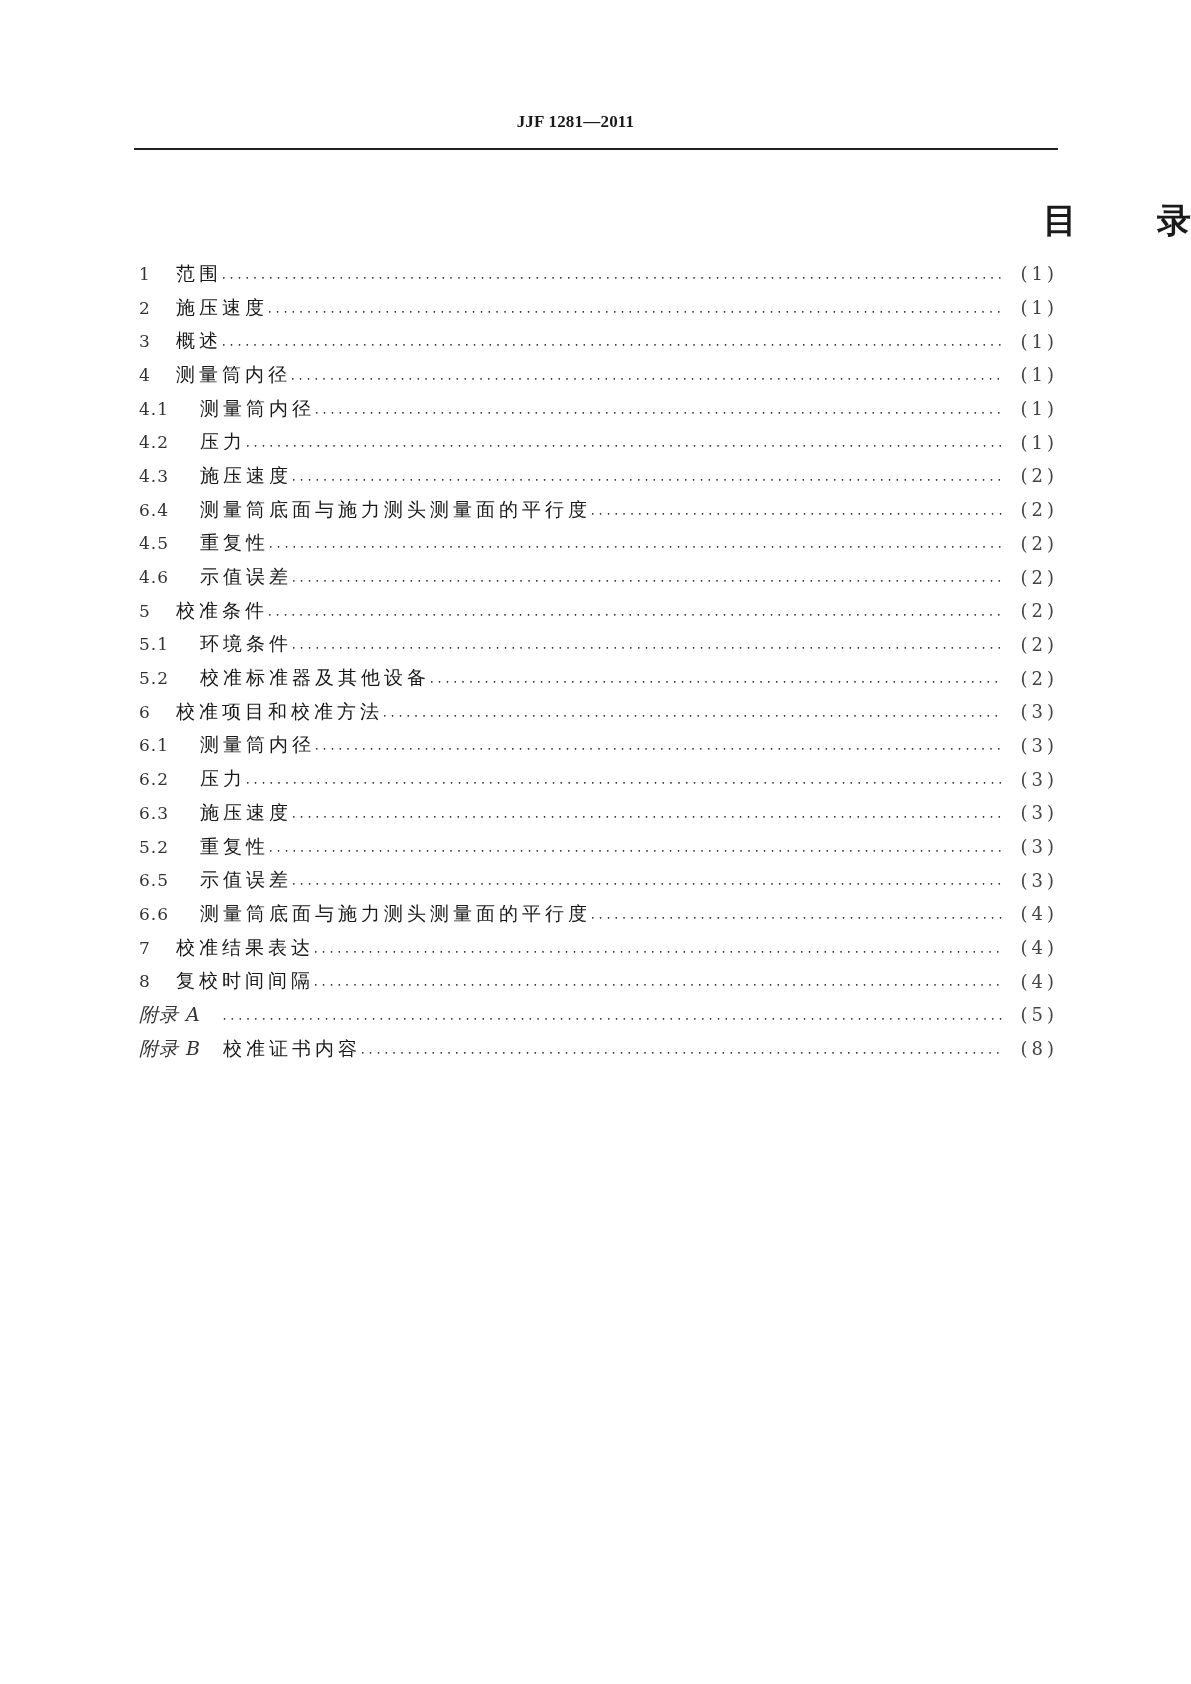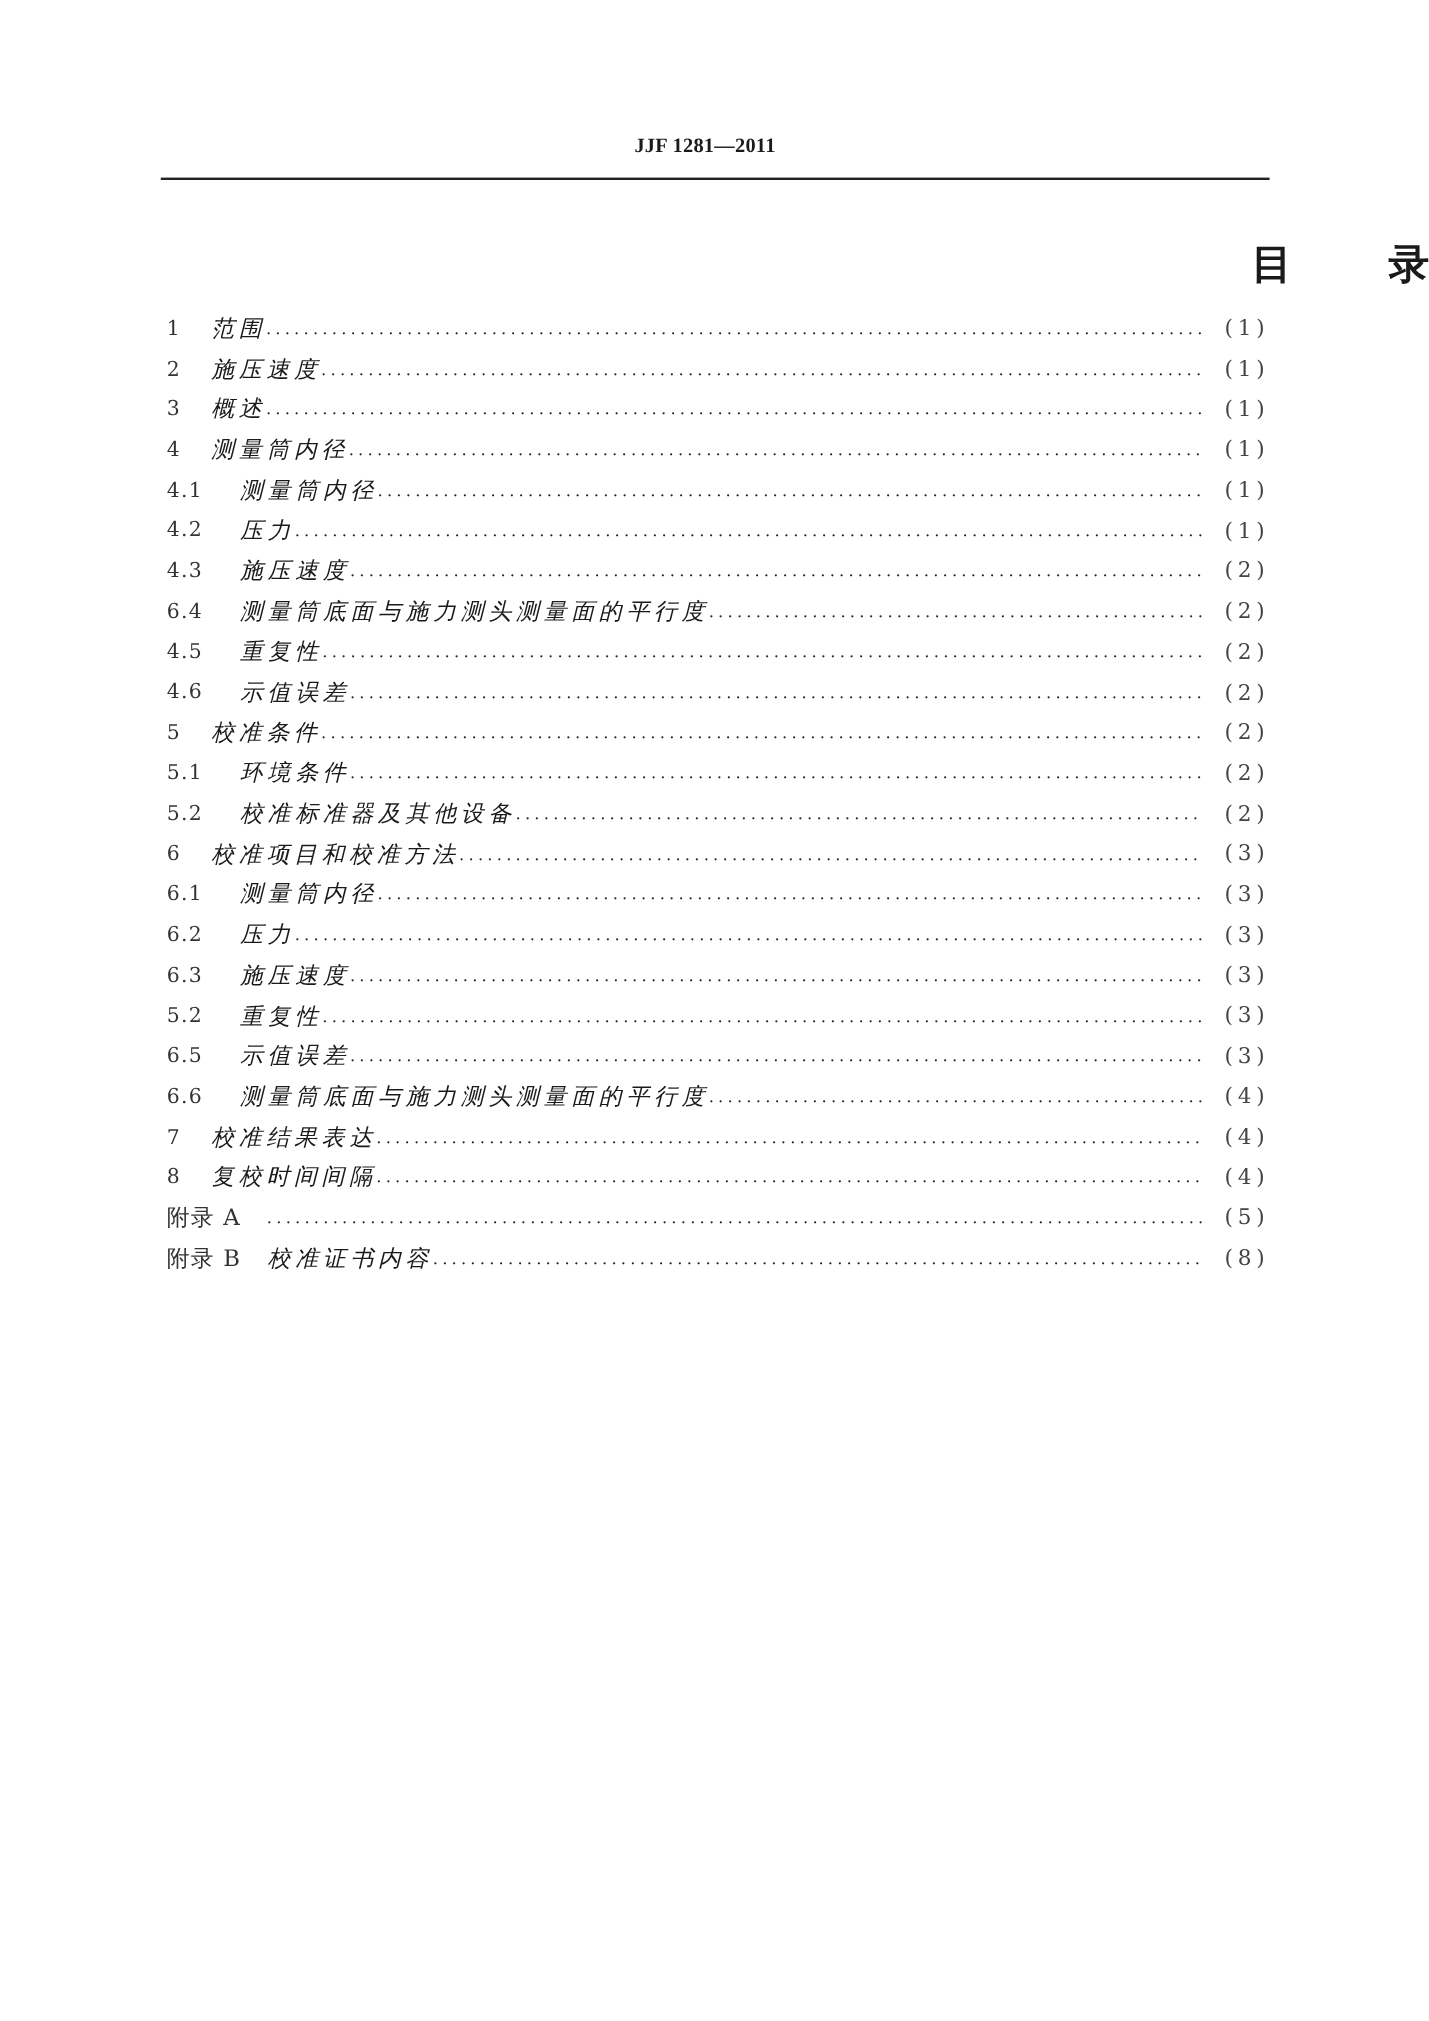--- a/index.html
+++ b/index.html
@@ -1,32 +1,32 @@
 <!DOCTYPE html>
 <html><head>
 <meta charset="utf-8">
 <style>
   html, body { margin: 0; padding: 0; background: #ffffff; }
   body { width: 1191px; height: 1684px; position: relative; overflow: hidden;
          font-family: "DejaVu Serif", "Liberation Serif", serif; color: #1a1a1a; }
   .header-code { position: absolute; top: 112px; left: 0; width: 1151px; text-align: center;
-         font-family: "Liberation Serif", serif; font-weight: bold; font-size: 17px; letter-spacing: 0.2px; margin-left: 12px; }
+         font-family: "Liberation Serif", serif; font-weight: bold; font-size: 17px; letter-spacing: 0.2px; }
   .header-rule { position: absolute; top: 148px; left: 134px; width: 924px; height: 2px; background: #222; }
   .toc-title { position: absolute; top: 198px; left: 0; width: 1191px; text-align: right;
          font-family: "DejaVu Sans", sans-serif; font-weight: bold; font-size: 34px; }
   .toc-title span { display: inline-block; }
   .toc-title .gap { width: 80px; }
   .toc { position: absolute; top: 257px; left: 139px; width: 919px; }
   .toc-row { position: relative; height: 33.7px; display: flex; align-items: center;
          font-size: 19px; white-space: nowrap; }
   .num { color: #333; font-family: "DejaVu Serif", serif; font-size: 17px; letter-spacing: 1px; }
   .num.l1 { width: 37px; }
   .num.l2 { width: 61px; }
-  .num.app { width: auto; margin-right: 22px; font-size: 19px; }
-  .label { letter-spacing: 4px; font-style: italic; }
+  .num.app { width: auto; margin-right: 22px; font-size: 19px; font-style: italic; }
+  .label { letter-spacing: 4px; }
   .dots { flex: 1; overflow: hidden; margin: 0 8px 0 0; color: #222; font-size: 12px;
           letter-spacing: 2.2px; height: 20px; line-height: 24px; }
   .dots::before { content: "••••••••••••••••••••••••••••••••••••••••••••••••••••••••••••••••••••••••••••••••••••••••••••••••••••••••••••••••••••••••••••••••••••••••••••"; font-size: 6px; letter-spacing: 4.3px; }
   .page { width: 48px; text-align: right; font-size: 18px; color: #444; letter-spacing: 4px; }
 </style>
 </head>
 <body>
 
 <div class="header-code">JJF 1281—2011</div>
 <div class="header-rule"></div>

